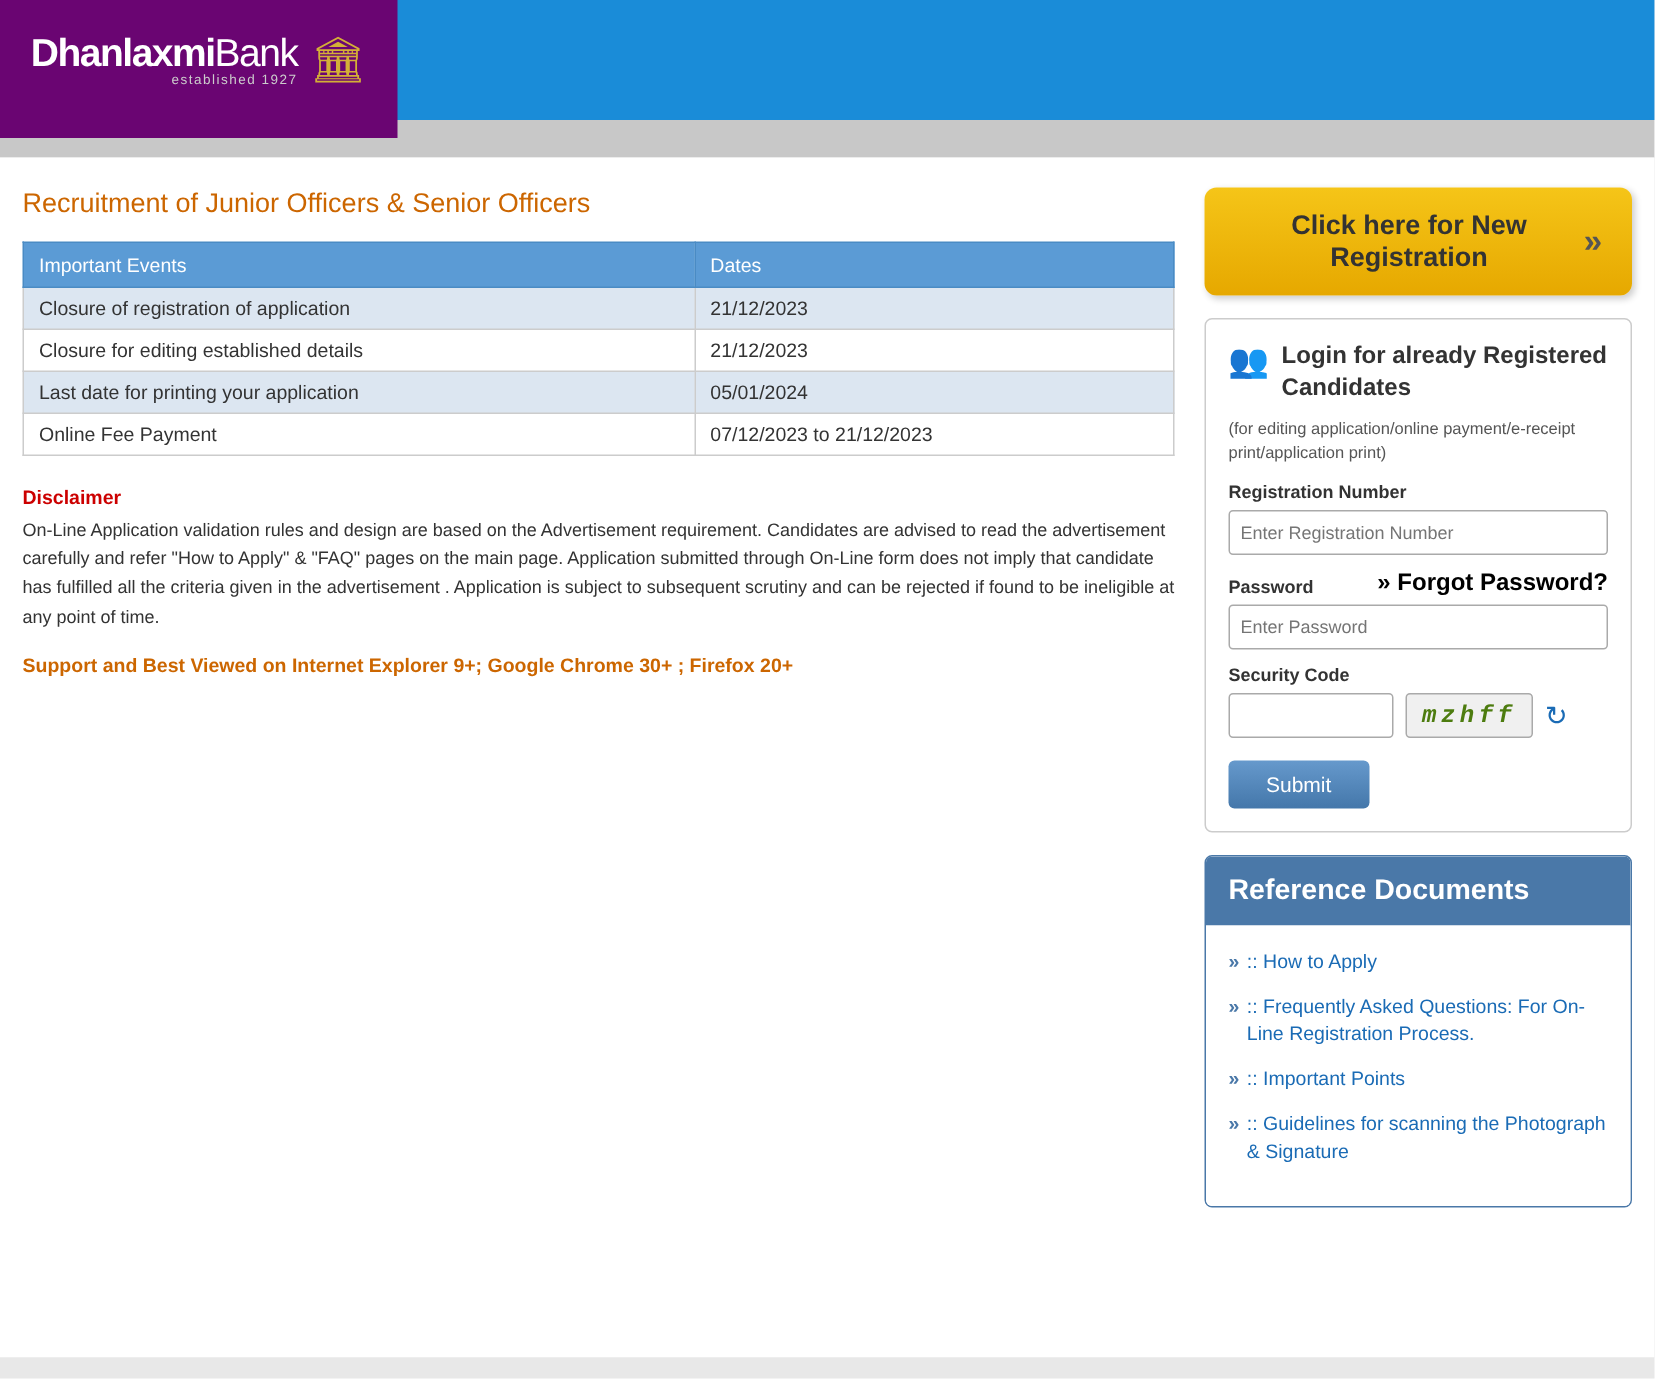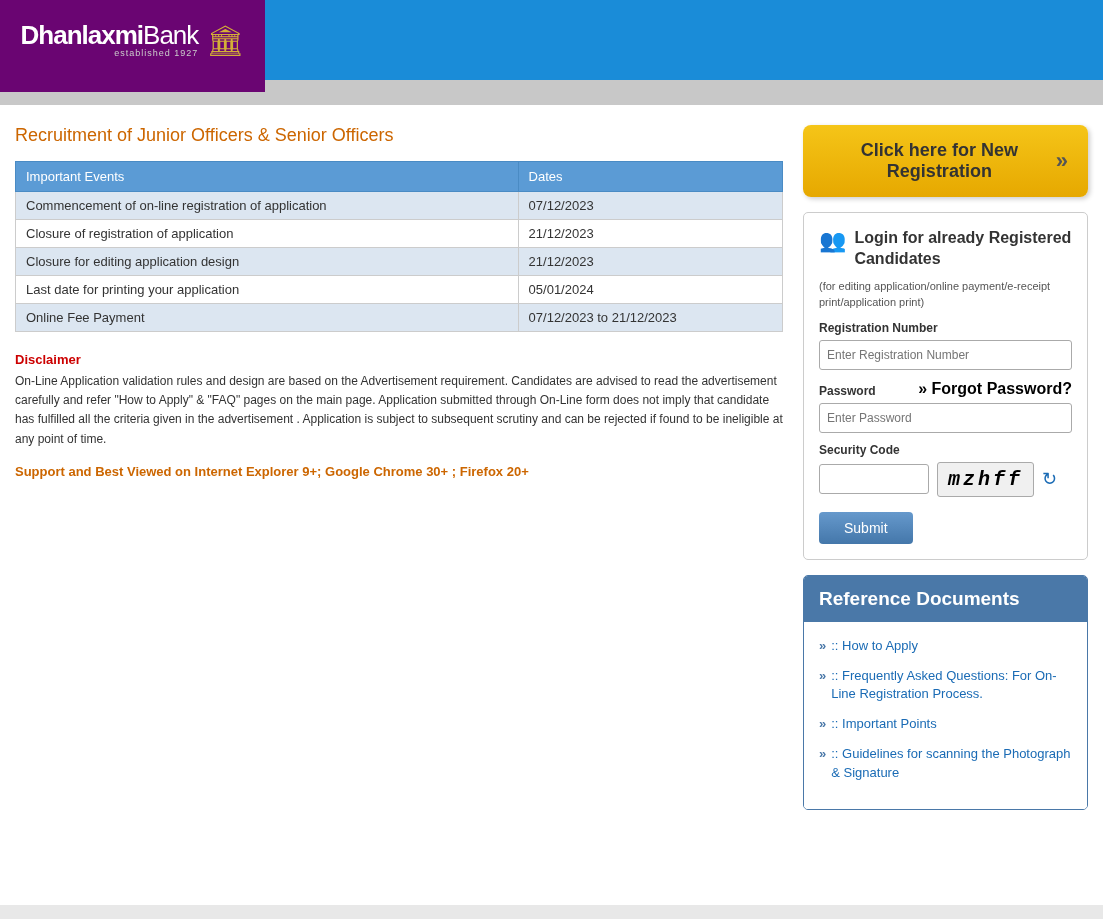--- a/index.html
+++ b/index.html
@@ -212,24 +212,24 @@
       width: 110px;
       padding: 7px 10px;
       border: 1px solid #aaa;
       border-radius: 3px;
       font-size: 12px;
     }
     .captcha-image {
       background: #f0f0f0;
       border: 1px solid #aaa;
       padding: 5px 10px;
-      font-size: 20px;
+      font-size: 16px;
       font-weight: bold;
       font-style: italic;
-      color: #000000;
+      color: #4d7c0f;
       letter-spacing: 3px;
       border-radius: 3px;
       font-family: 'Courier New', monospace;
     }
     .refresh-icon {
       font-size: 18px;
       color: #1a6bb5;
       cursor: pointer;
     }
 
@@ -308,30 +308,26 @@
     <h2 class="page-title">Recruitment of Junior Officers &amp; Senior Officers</h2>
 
     <table class="events-table">
       <thead>
         <tr>
           <th>Important Events</th>
           <th>Dates</th>
         </tr>
       </thead>
       <tbody id="events-tbody">
-      <tr>
-            <td>Commencement of on-line registration of application</td>
-            <td>07/12/2023</td>
-          </tr>
           <tr>
             <td>Closure of registration of application</td>
             <td>21/12/2023</td>
           </tr>
           <tr>
-            <td>Closure for editing application design</td>
+            <td>Closure for editing established details</td>
             <td>21/12/2023</td>
           </tr>
           <tr>
             <td>Last date for printing your application</td>
             <td>05/01/2024</td>
           </tr>
           <tr>
             <td>Online Fee Payment</td>
             <td>07/12/2023 to 21/12/2023</td>
           </tr>

